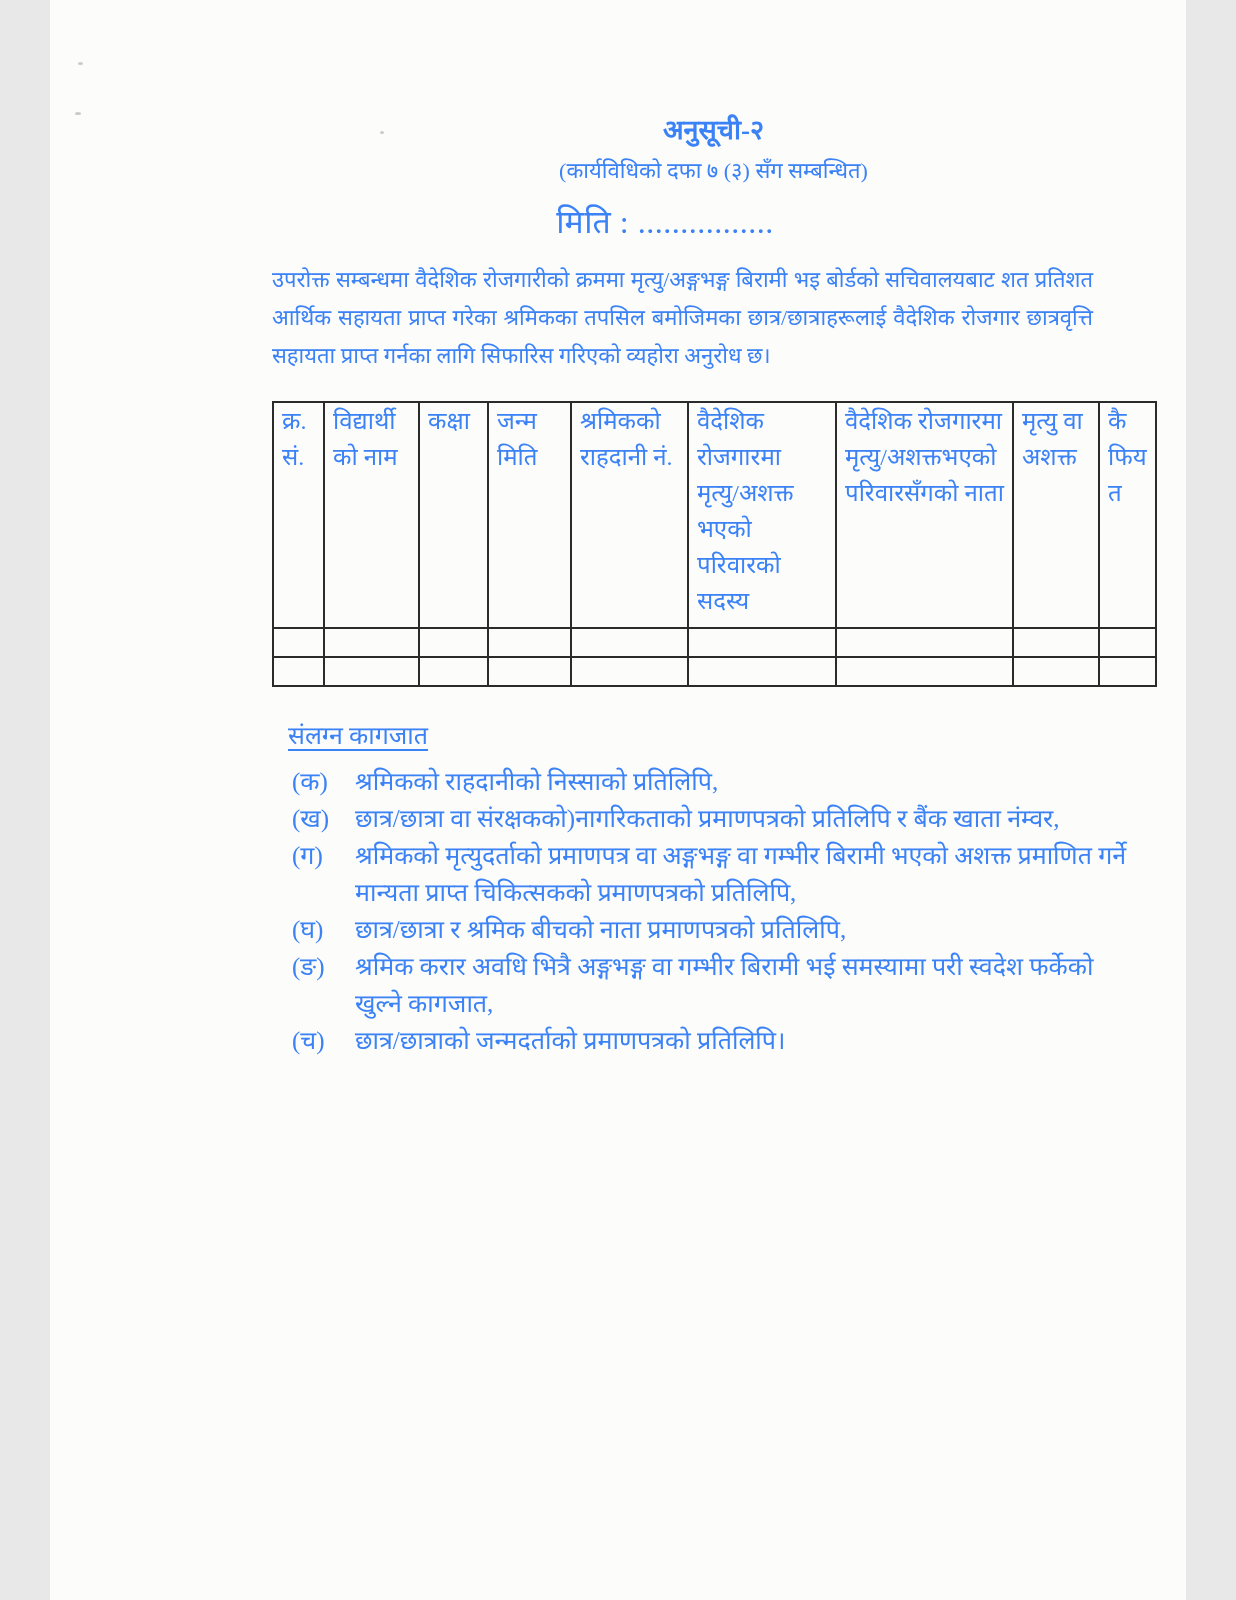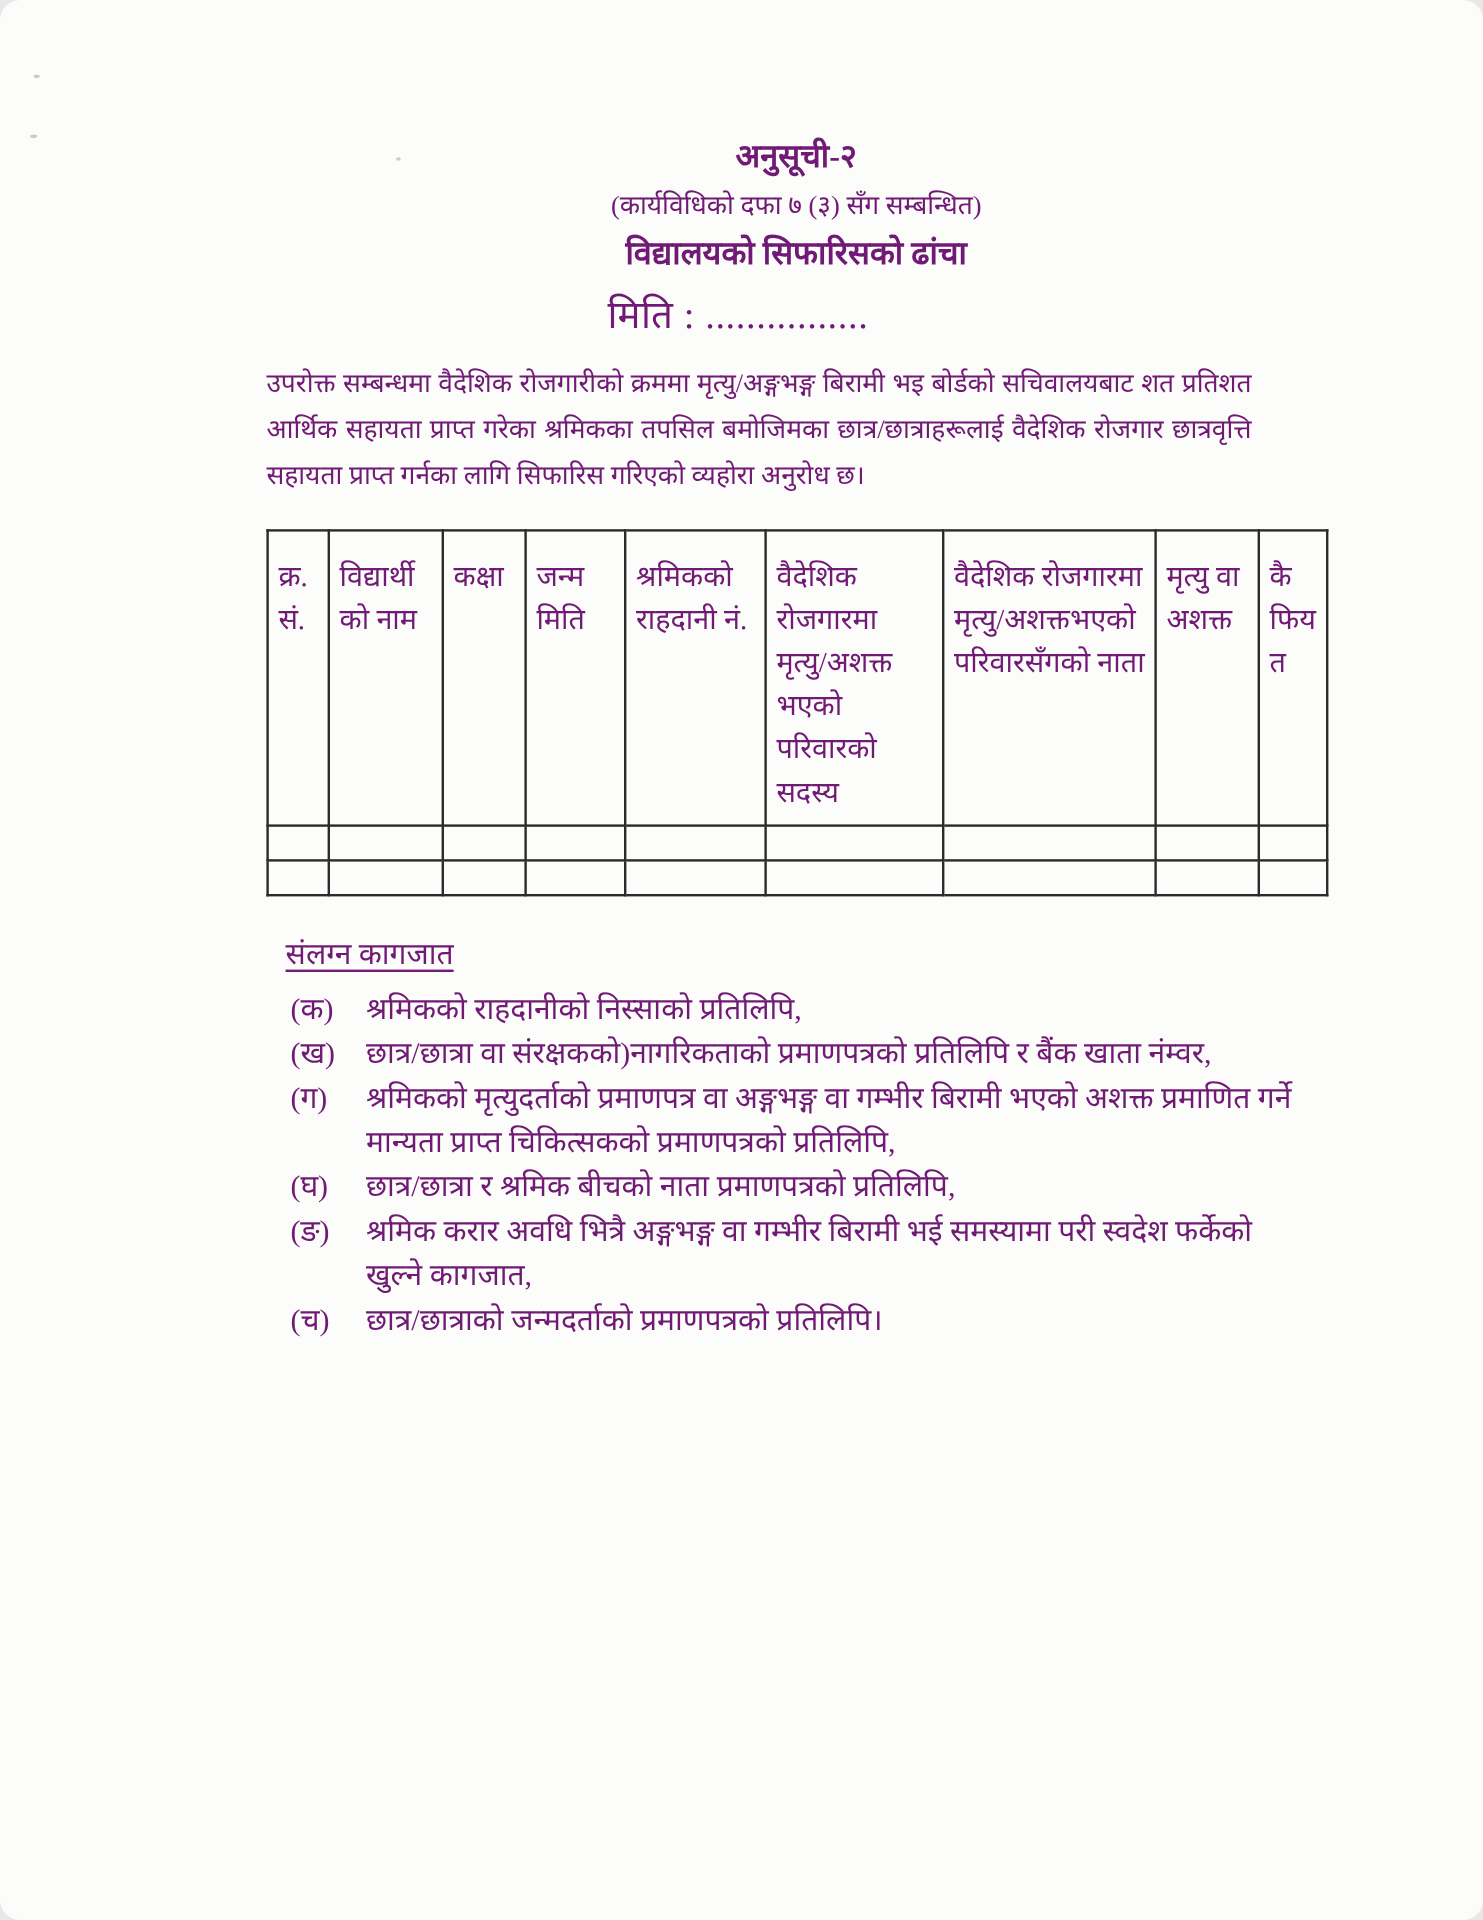--- a/index.html
+++ b/index.html
@@ -2,26 +2,25 @@
 <html lang="ne"><head>
 <meta charset="utf-8">
 <style>
   html,body { margin:0; padding:0; }
   body {
     background:#e8e8e8;
     font-family:"Liberation Serif","DejaVu Serif",serif;
   }
   .page {
     position:relative;
-    width:1236px; height:1600px;
+    width:1136px; height:1600px;
     margin:0 auto;
     background:#fcfcfa;
-    color:#701a75;
+    color:#3b82f6;
     overflow:hidden;
-    border-radius:17px;
   }
   .content {
     position:absolute;
     left:222px; top:0;
     width:883px;
   }
   
   .annexure-title {
     margin-top:112px;
     text-align:center;
@@ -74,21 +73,21 @@
   
   table.students-table {
     margin-top:26px;
     width:883px;
     border-collapse:collapse;
     table-layout:fixed;
   }
   .students-table th, .students-table td {
     border:2px solid #2b2b2b;
     vertical-align:top;
-    padding:20px 7px 8px 8px;
+    padding:0 7px 8px 8px;
     font-weight:normal;
     font-size:24px;
     line-height:36px;
     text-align:left;
     word-break:break-word;
   }
   .students-table tbody td { height:27px; padding:0 7px; }
   
   .attachments-heading {
     margin-top:32px;
@@ -126,21 +125,20 @@
   <span class="speck speck-1"></span>
   <span class="speck speck-2"></span>
   <span class="speck speck-3"></span>
 
   <div class="content">
 
     <div class="annexure-title">अनुसूची-२</div>
 
     <div class="annexure-subtitle">(कार्यविधिको दफा ७ (३) सँग सम्बन्धित)</div>
 
-    <div class="form-title">विद्यालयको सिफारिसको ढांचा</div>
 
     <div class="date-line">
       <span>मिति :</span>
       <span>................</span>
     </div>
 
 
 
     <div class="body-paragraph">उपरोक्त सम्बन्धमा वैदेशिक रोजगारीको क्रममा मृत्यु/अङ्गभङ्ग बिरामी भइ बोर्डको सचिवालयबाट शत प्रतिशत आर्थिक सहायता प्राप्त गरेका श्रमिकका तपसिल बमोजिमका छात्र/छात्राहरूलाई वैदेशिक रोजगार छात्रवृत्ति सहायता प्राप्त गर्नका लागि सिफारिस गरिएको व्यहोरा अनुरोध छ।</div>
 

